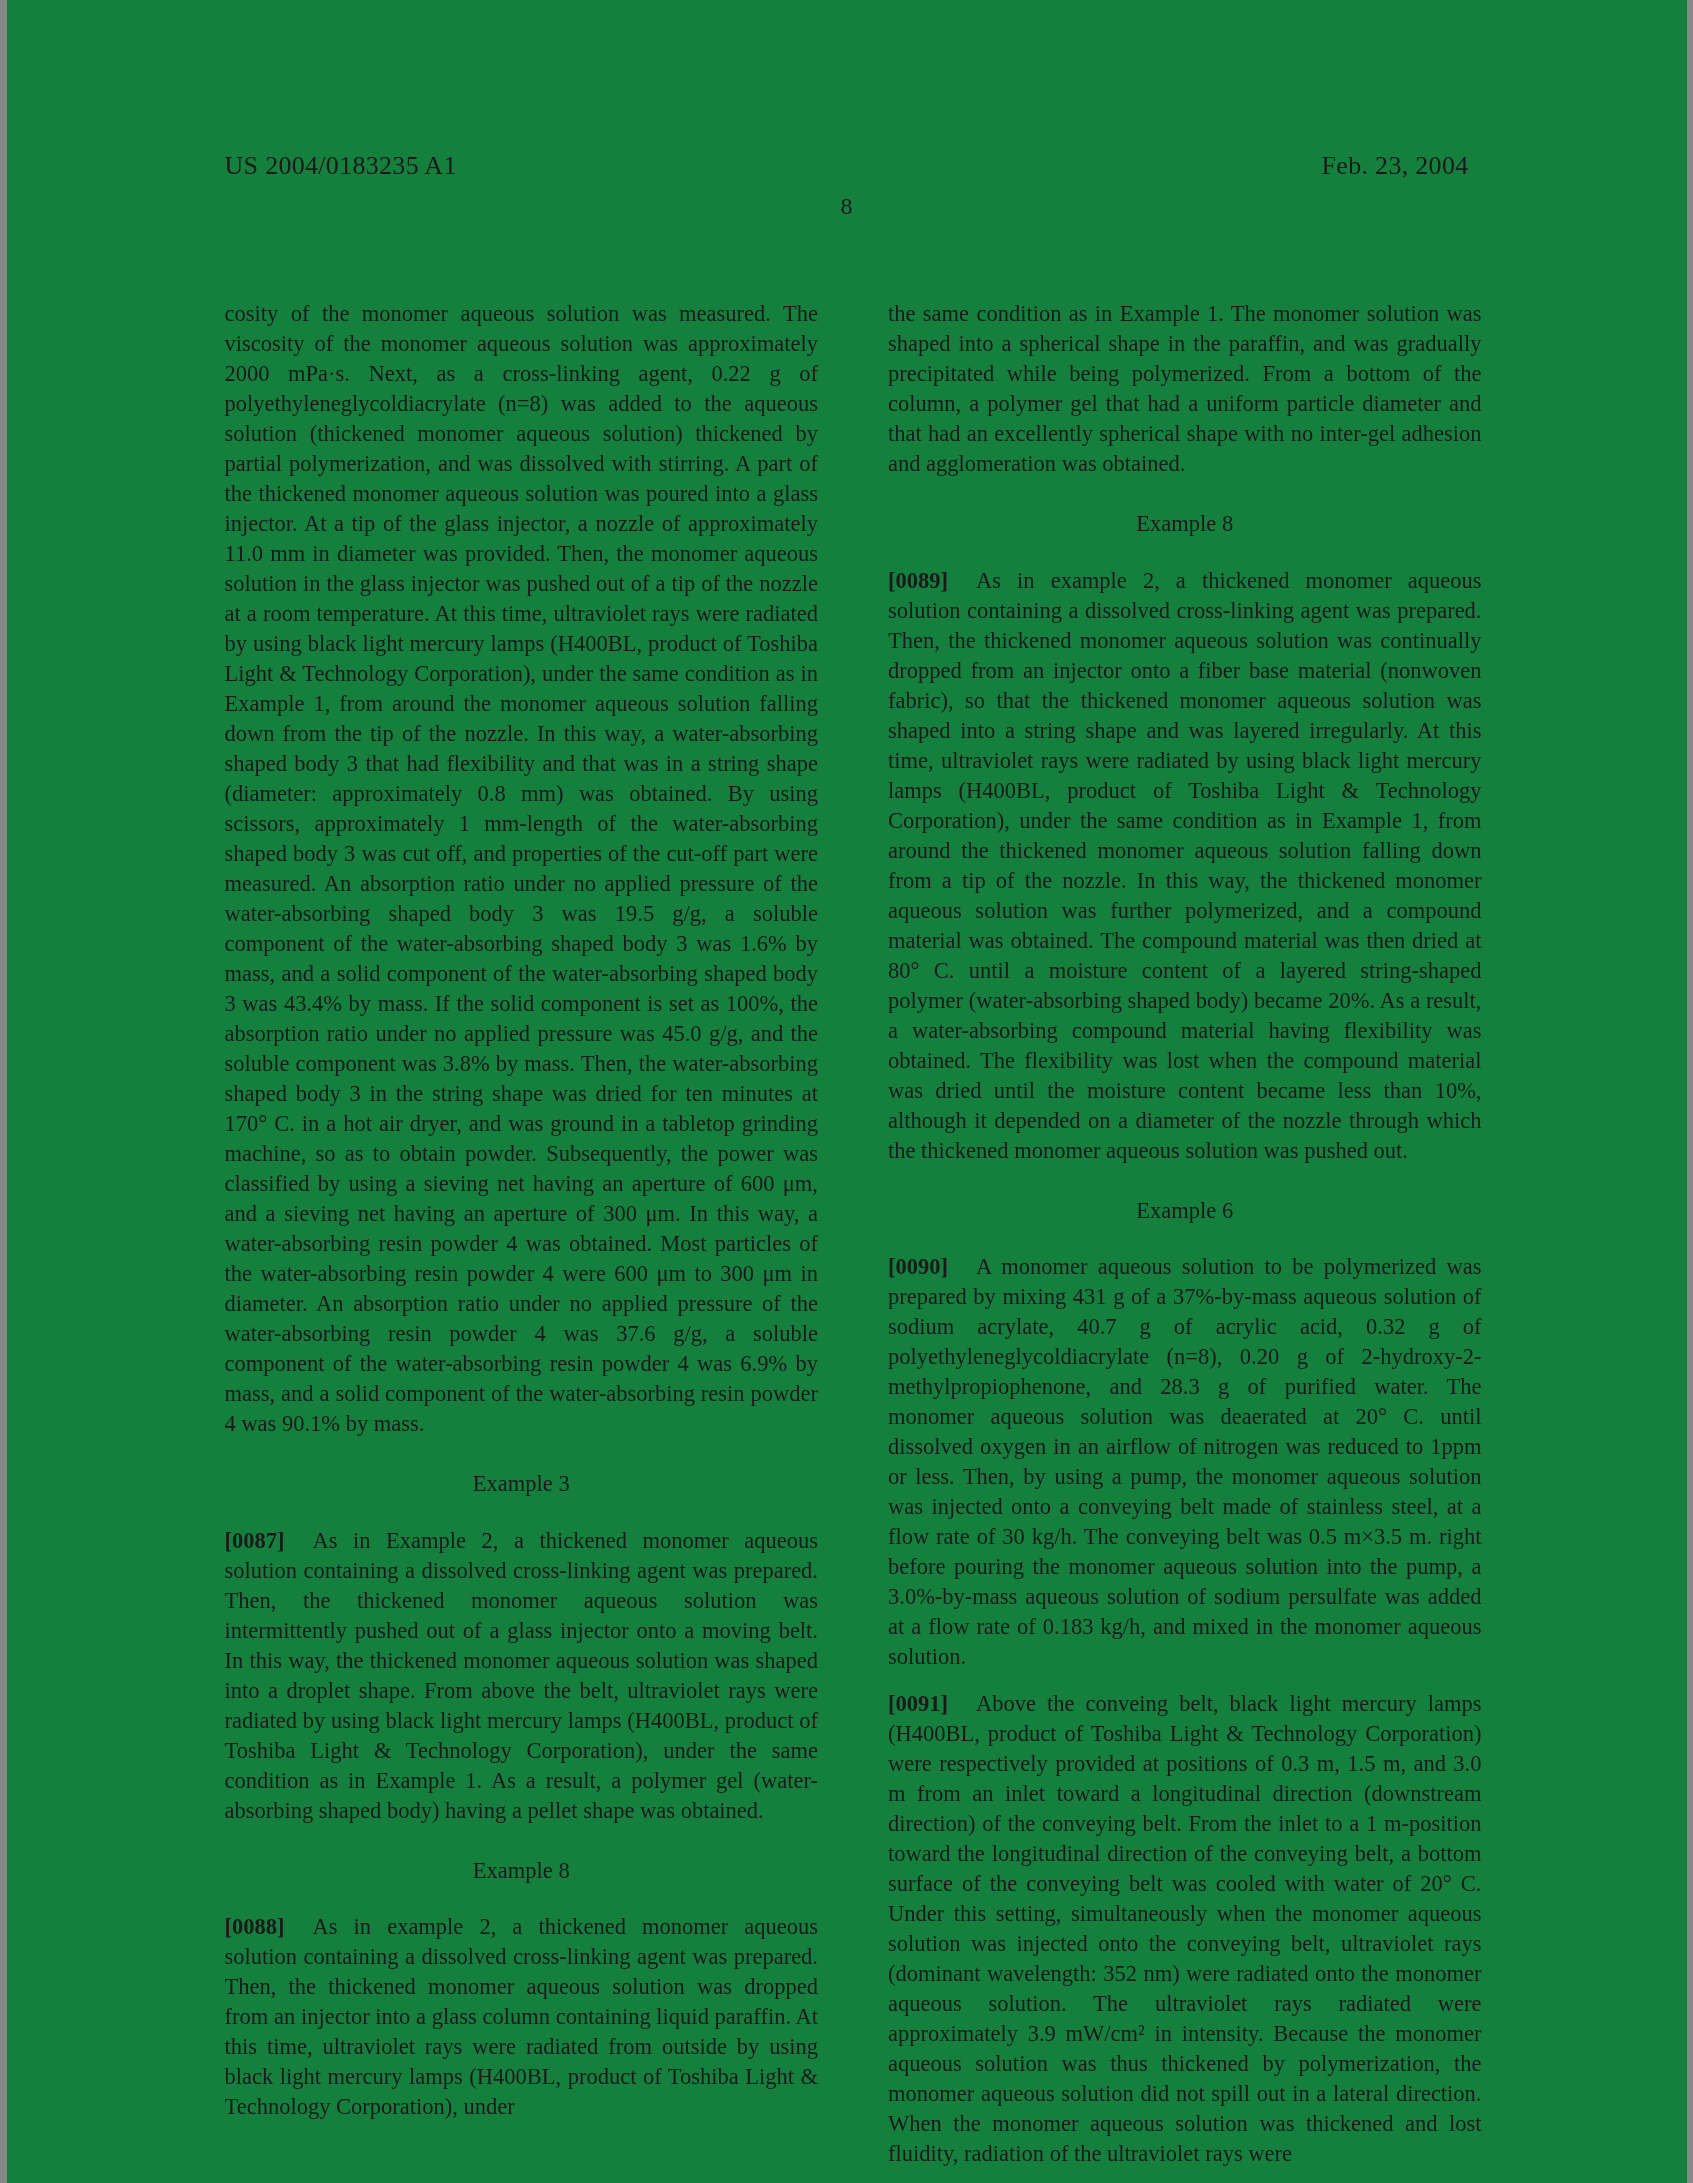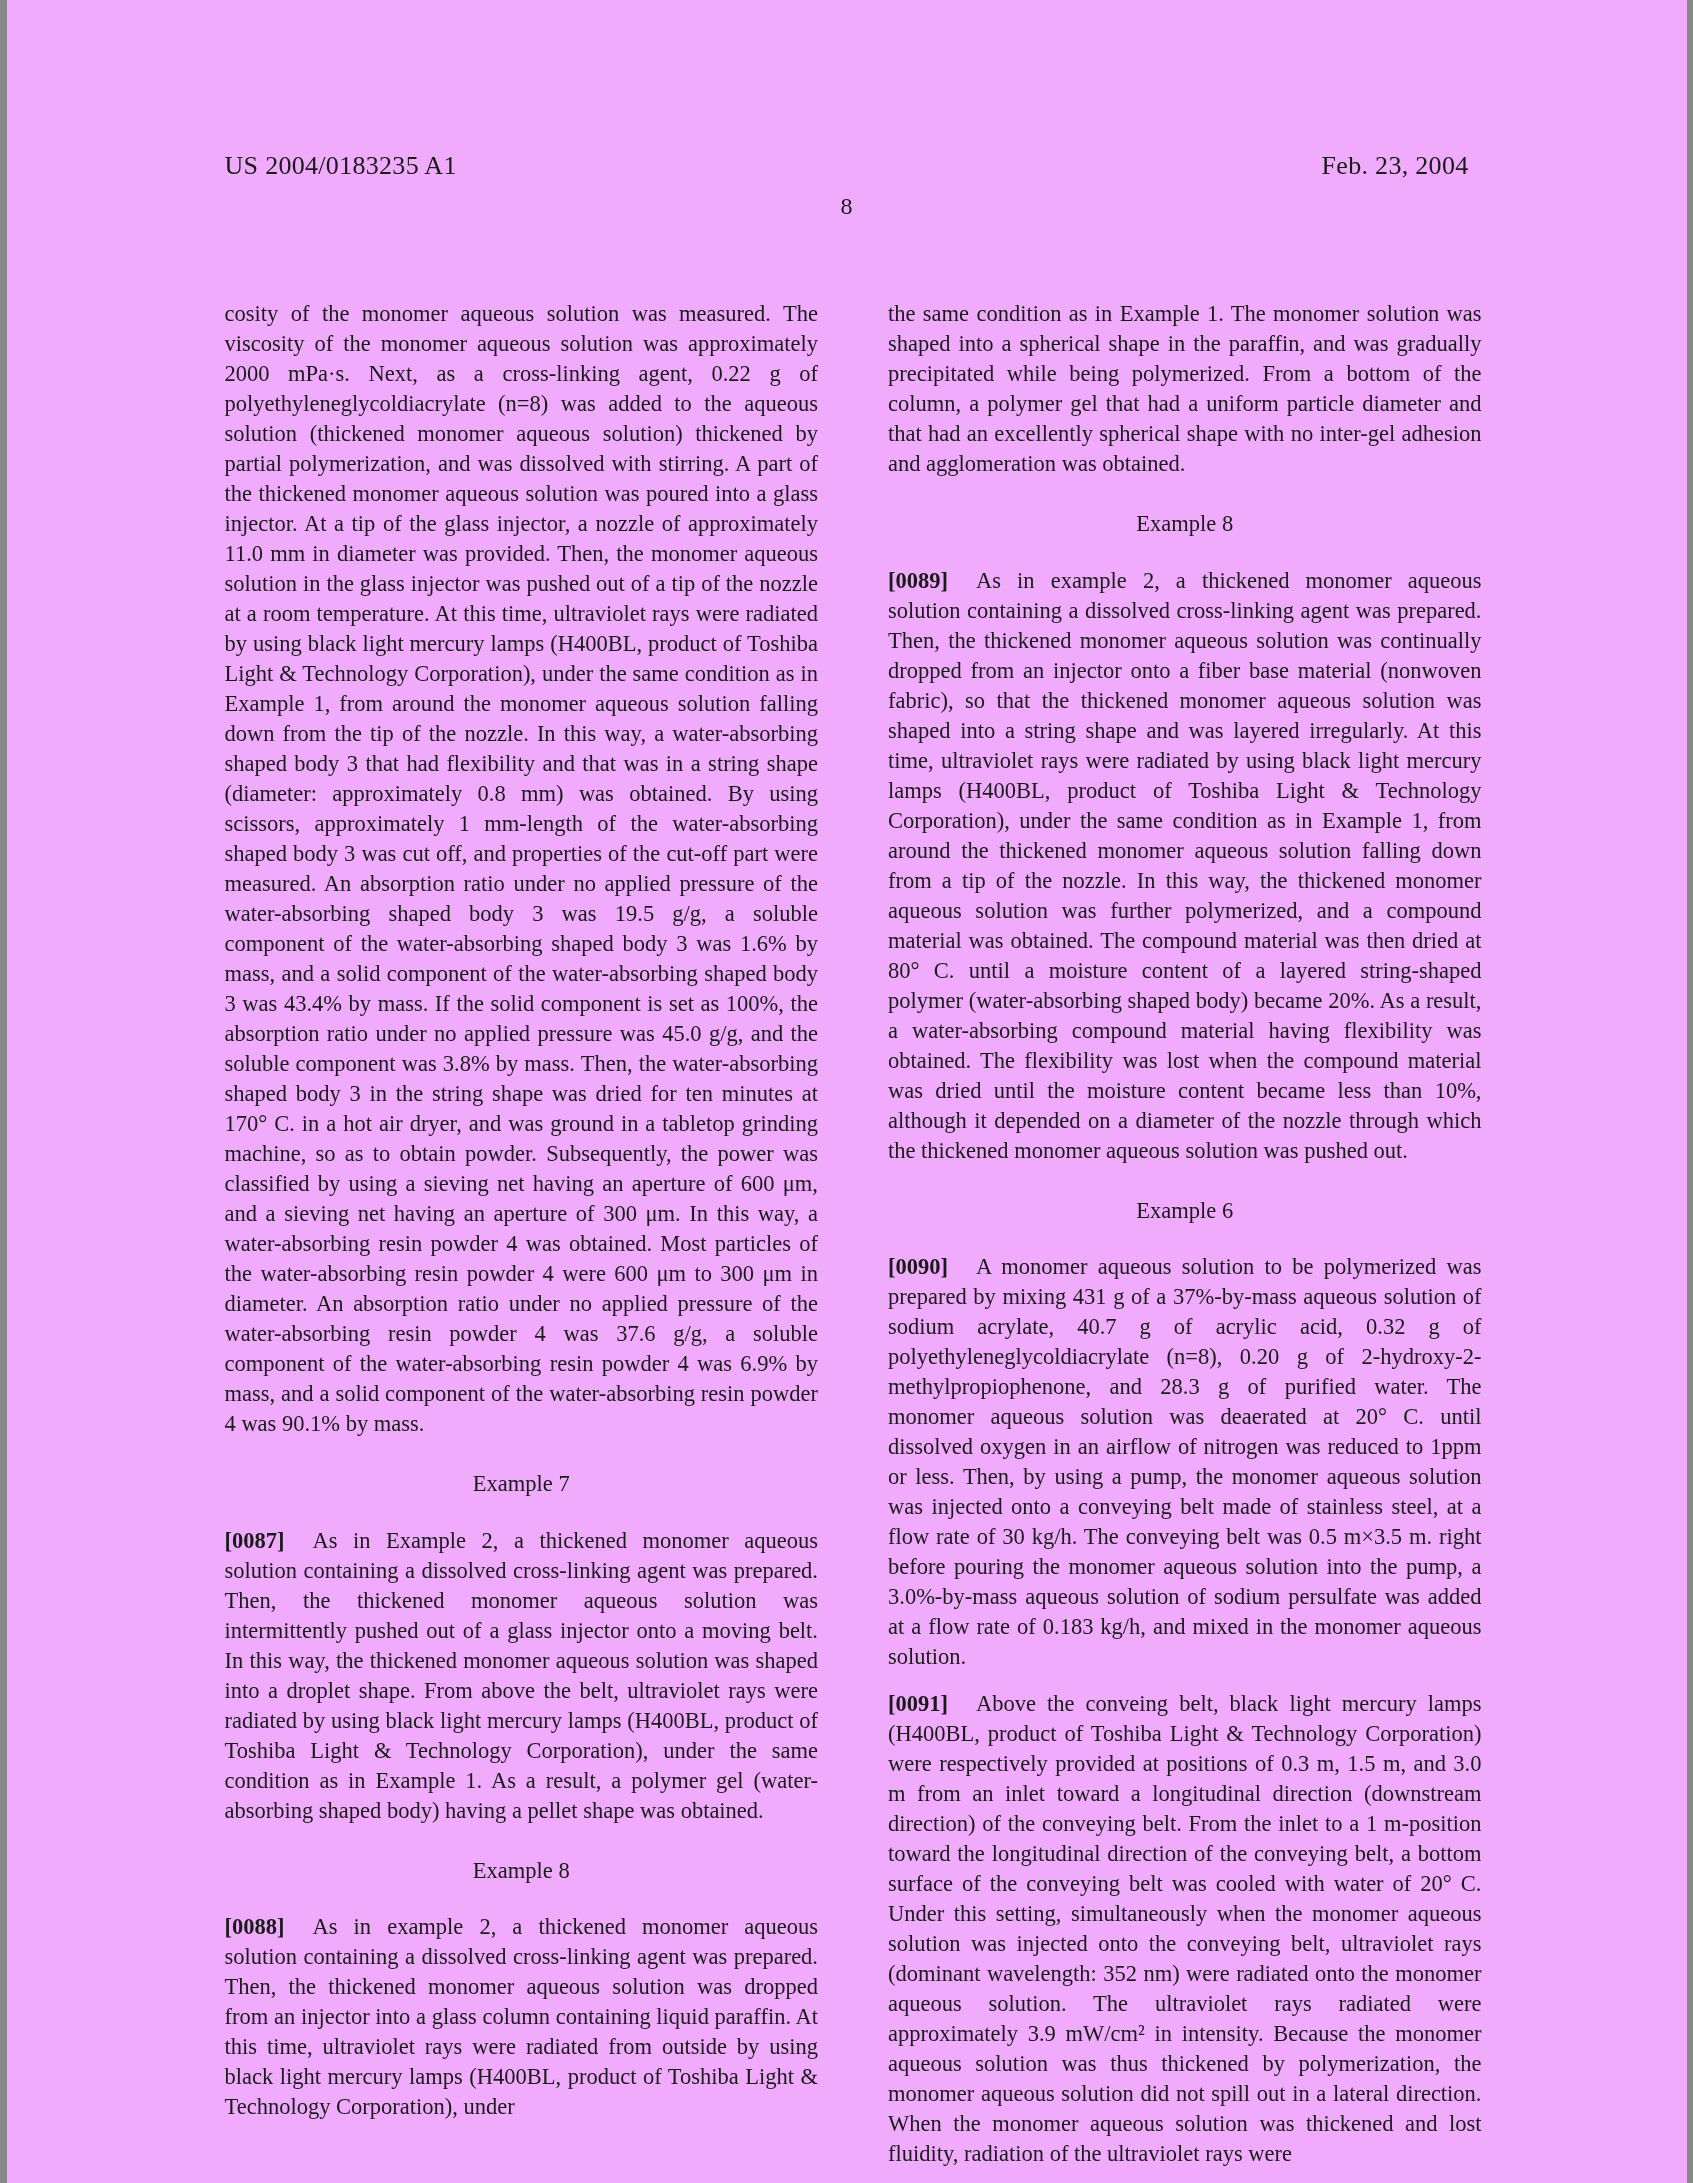--- a/index.html
+++ b/index.html
@@ -1,21 +1,21 @@
 <!DOCTYPE html>
 <html lang="en" style="font-size:10.6px"><head>
 <meta charset="utf-8">
 <style>
   * { margin: 0; padding: 0; box-sizing: border-box; }
   html, body { background: #888; }
   .page {
     position: relative;
     width: 1680px;
     height: 2183px;
-    background: #f0abfc;
+    background: #15803d;
     font-family: "Liberation Serif", "DejaVu Serif", serif;
     color: #1a1a1a;
     margin: 0 auto;
     overflow: hidden;
   }
   .header {
     position: absolute;
     top: 151px;
     left: 218px;
     right: 218px;
@@ -74,21 +74,21 @@
     <span>Feb. 23, 2004</span>
   </div>
 
   <div class="page-number">8</div>
 
   <div class="content">
 
     <div class="column">
       <p class="para">cosity of the monomer aqueous solution was measured. The viscosity of the monomer aqueous solution was approximately 2000 mPa·s. Next, as a cross-linking agent, 0.22 g of polyethyleneglycoldiacrylate (n=8) was added to the aqueous solution (thickened monomer aqueous solution) thickened by partial polymerization, and was dissolved with stirring. A part of the thickened monomer aqueous solution was poured into a glass injector. At a tip of the glass injector, a nozzle of approximately 11.0 mm in diameter was provided. Then, the monomer aqueous solution in the glass injector was pushed out of a tip of the nozzle at a room temperature. At this time, ultraviolet rays were radiated by using black light mercury lamps (H400BL, product of Toshiba Light &amp; Technology Corporation), under the same condition as in Example 1, from around the monomer aqueous solution falling down from the tip of the nozzle. In this way, a water-absorbing shaped body 3 that had flexibility and that was in a string shape (diameter: approximately 0.8 mm) was obtained. By using scissors, approximately 1 mm-length of the water-absorbing shaped body 3 was cut off, and properties of the cut-off part were measured. An absorption ratio under no applied pressure of the water-absorbing shaped body 3 was 19.5 g/g, a soluble component of the water-absorbing shaped body 3 was 1.6% by mass, and a solid component of the water-absorbing shaped body 3 was 43.4% by mass. If the solid component is set as 100%, the absorption ratio under no applied pressure was 45.0 g/g, and the soluble component was 3.8% by mass. Then, the water-absorbing shaped body 3 in the string shape was dried for ten minutes at 170° C. in a hot air dryer, and was ground in a tabletop grinding machine, so as to obtain powder. Subsequently, the power was classified by using a sieving net having an aperture of 600 μm, and a sieving net having an aperture of 300 μm. In this way, a water-absorbing resin powder 4 was obtained. Most particles of the water-absorbing resin powder 4 were 600 μm to 300 μm in diameter. An absorption ratio under no applied pressure of the water-absorbing resin powder 4 was 37.6 g/g, a soluble component of the water-absorbing resin powder 4 was 6.9% by mass, and a solid component of the water-absorbing resin powder 4 was 90.1% by mass.</p>
 
-      <p class="example-heading">Example 7</p>
+      <p class="example-heading">Example 3</p>
 
       <p class="para"><span class="para-tag">[0087]</span><span>As in Example 2, a thickened monomer aqueous solution containing a dissolved cross-linking agent was prepared. Then, the thickened monomer aqueous solution was intermittently pushed out of a glass injector onto a moving belt. In this way, the thickened monomer aqueous solution was shaped into a droplet shape. From above the belt, ultraviolet rays were radiated by using black light mercury lamps (H400BL, product of Toshiba Light &amp; Technology Corporation), under the same condition as in Example 1. As a result, a polymer gel (water-absorbing shaped body) having a pellet shape was obtained.</span></p>
 
       <p class="example-heading">Example 8</p>
 
       <p class="para"><span class="para-tag">[0088]</span><span>As in example 2, a thickened monomer aqueous solution containing a dissolved cross-linking agent was prepared. Then, the thickened monomer aqueous solution was dropped from an injector into a glass column containing liquid paraffin. At this time, ultraviolet rays were radiated from outside by using black light mercury lamps (H400BL, product of Toshiba Light &amp; Technology Corporation), under</span></p>
     </div>
 
     <div class="column">
       <p class="para">the same condition as in Example 1. The monomer solution was shaped into a spherical shape in the paraffin, and was gradually precipitated while being polymerized. From a bottom of the column, a polymer gel that had a uniform particle diameter and that had an excellently spherical shape with no inter-gel adhesion and agglomeration was obtained.</p>

